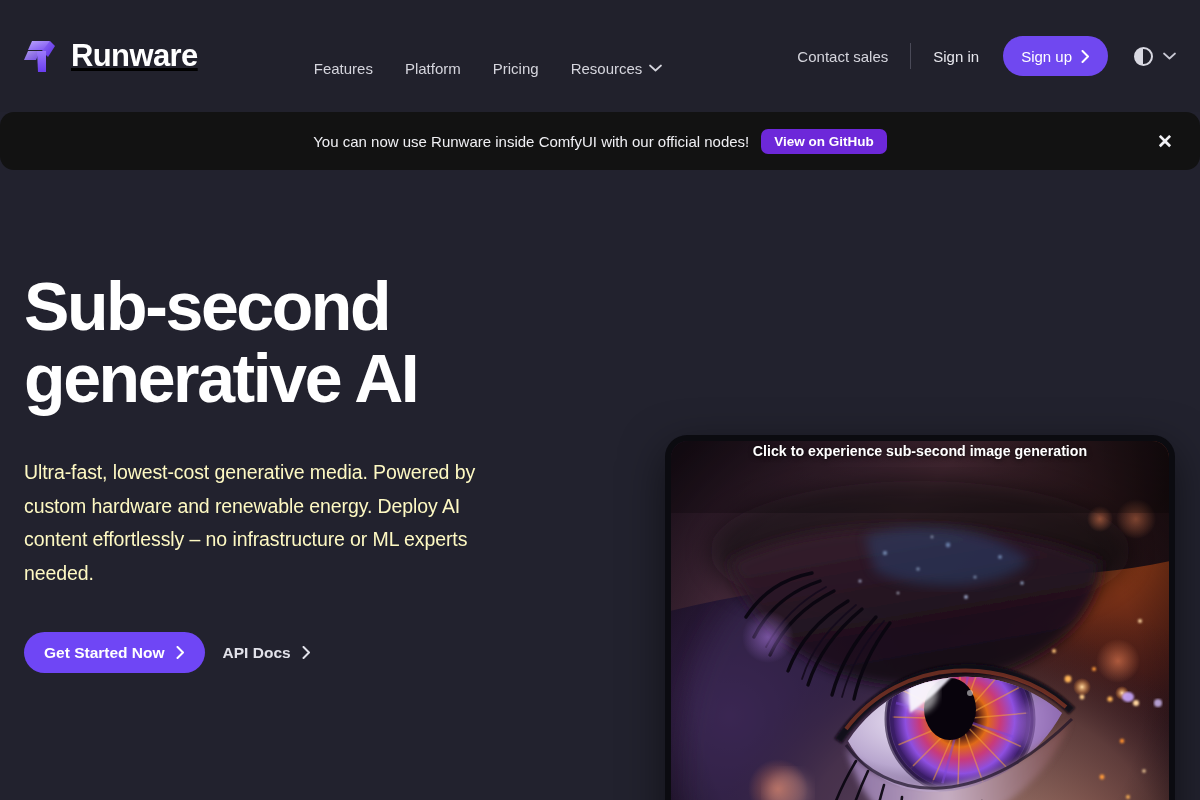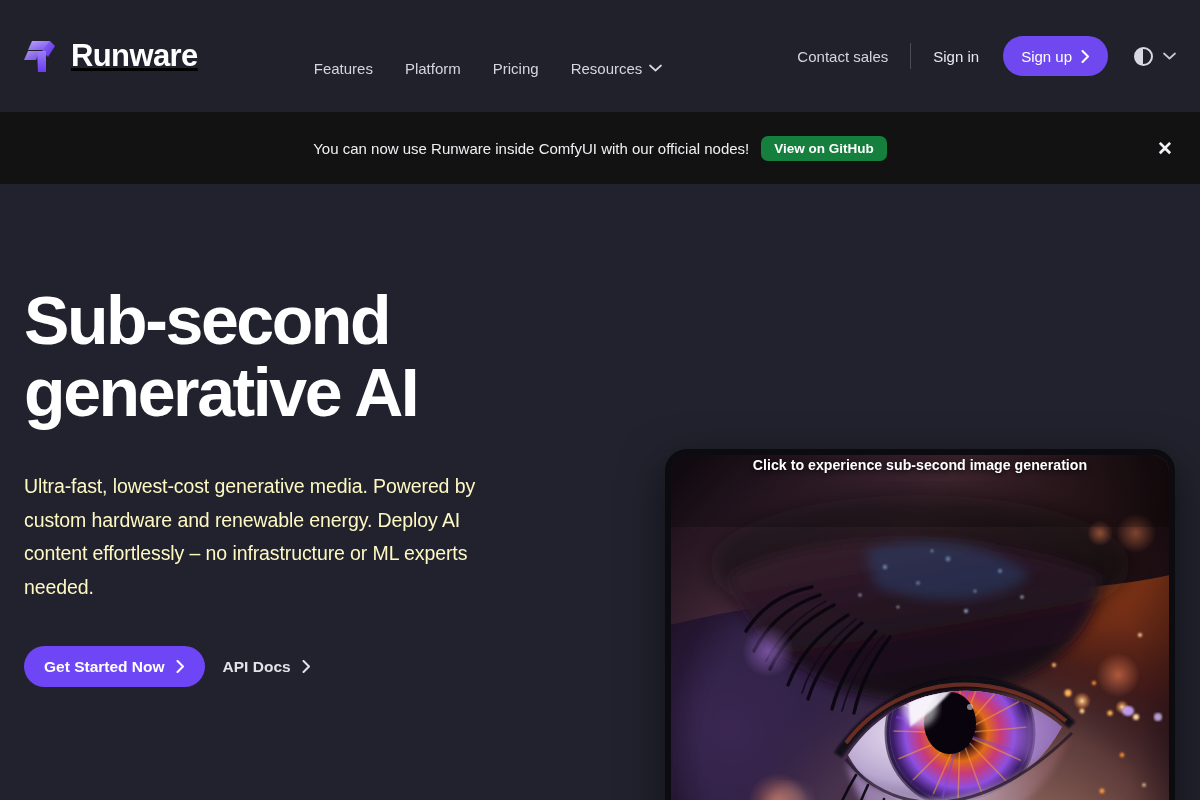--- a/index.html
+++ b/index.html
@@ -63,30 +63,31 @@
     cursor:pointer;
   }
   .theme-circle{
     width:19px; height:19px; border-radius:50%;
     border:2px solid #d9d9e2;
     background:linear-gradient(90deg,#d9d9e2 0 50%, transparent 50% 100%);
   }
 
   
   .banner{
-    height:72px; width:1200px; background:#121212;
+    height:58px; width:1200px; background:#121212;
     display:flex; align-items:center; justify-content:center;
     position:relative;
+    border-radius:14px;
   }
   .banner-text{
     font-size:15px; color:#f0f0f4; white-space:nowrap;
   }
   .banner-badge{
     margin-left:12px;
-    background:#15803d; color:#fff;
+    background:#6d28d9; color:#fff;
     font-size:13.5px; font-weight:bold;
     padding:5px 13px; border-radius:7px;
     cursor:pointer; white-space:nowrap;
   }
   .banner-close{
     position:absolute; right:22px; top:50%;
     transform:translateY(-50%);
     width:26px; height:26px;
     display:flex; align-items:center; justify-content:center;
     cursor:pointer; color:#f2f2f6; font-size:19px; font-weight:600;

